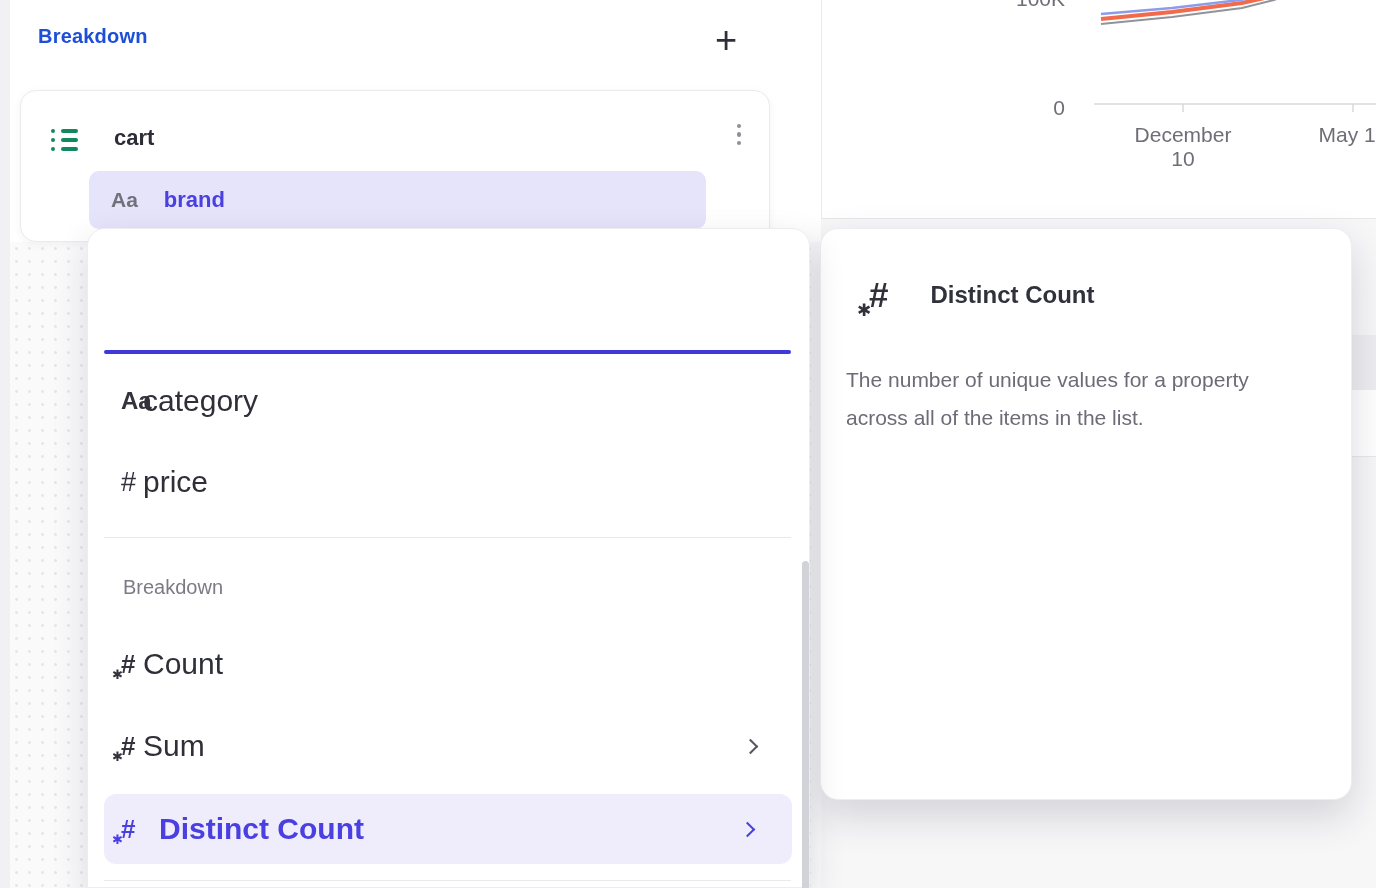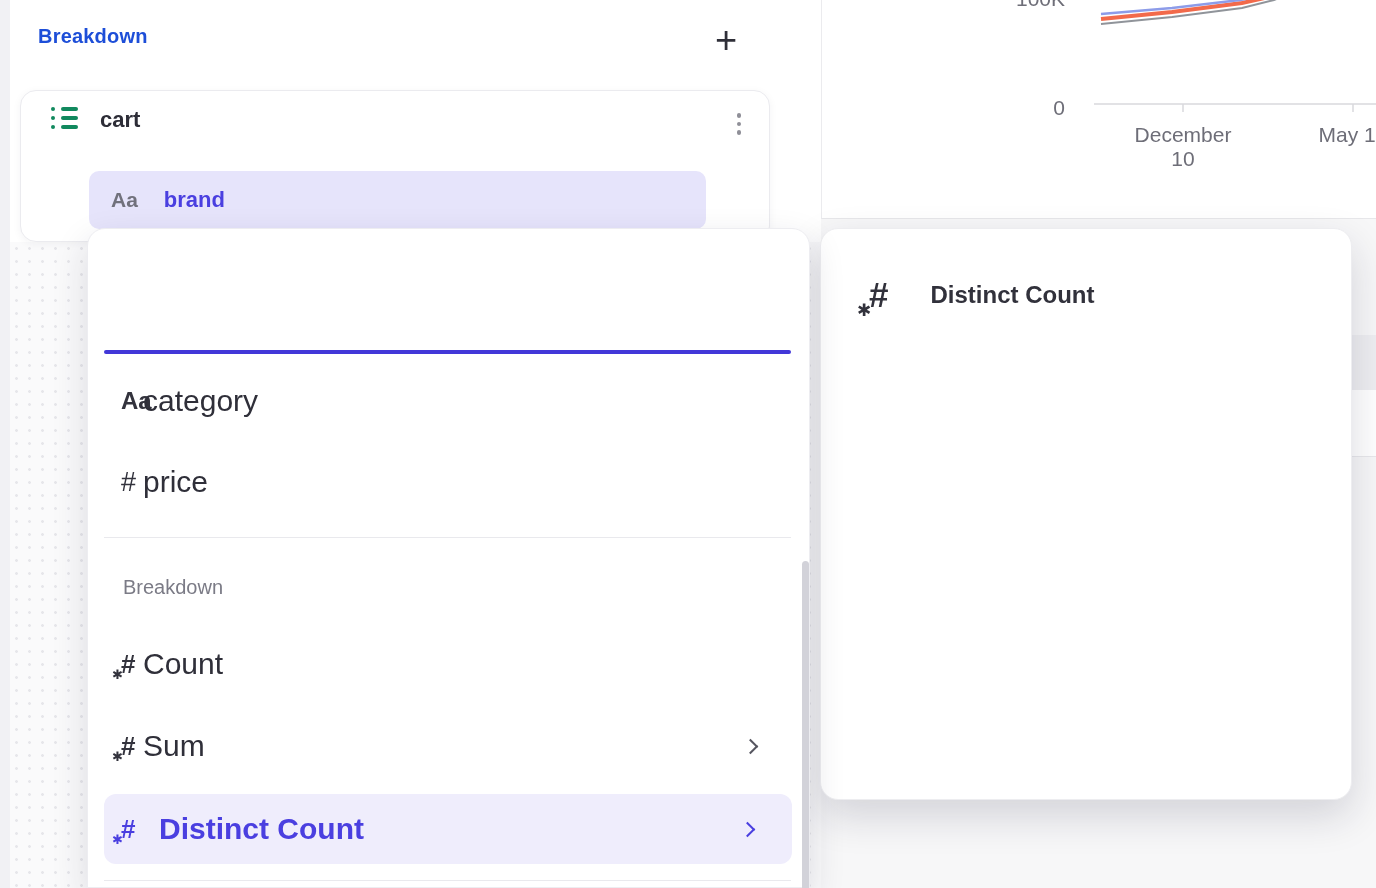--- a/index.html
+++ b/index.html
@@ -28,21 +28,21 @@
     border-radius:8px;
   }
 
   
   .cart-card {
     left:20px; top:90px; width:750px; height:152px;
     background:#fff; border:1px solid #ebebef; border-radius:16px;
     box-shadow:0 2px 8px rgba(30,30,60,.05);
     z-index:2;
   }
-  .cart-row { position:absolute; left:30px; top:16px; right:22px; height:44px; display:flex; align-items:flex-start; }
+  .cart-row { position:absolute; left:30px; top:16px; right:22px; height:44px; display:flex; align-items:flex-end;gap:14px; }
   .list-icon { display:flex; flex-direction:column; gap:5px; margin-right:22px; }
   .list-icon .li-row { display:flex; align-items:center; gap:6px; }
   .list-icon .li-dot { width:4px; height:4px; border-radius:50%; background:#11895e; }
   .list-icon .li-bar { width:17px; height:3.5px; border-radius:2px; background:#11895e; }
   .cart-label { font-size:22px; font-weight:600; color:#2d2d37; }
   .ellipsis-btn { margin-left:auto; display:flex; flex-direction:column; gap:4px; padding:6px; cursor:pointer; }
   .ellipsis-btn i { width:4.5px; height:4.5px; border-radius:50%; background:#8f8f98; }
   .brand-pill {
     position:absolute; left:68px; top:80px; width:617px; height:58px;
     background:#e6e4fb; border-radius:10px; display:flex; align-items:center;
@@ -228,13 +228,14 @@
   <div class="xlab" style="left:476px;">May 12</div>
 </div>
 
 <div class="abs popover">
   <div class="pop-header">
     <span class="pop-icon">
       <span class="star">✱</span><span class="hash">#</span>
     </span>
     <span class="pop-title">Distinct Count</span>
   </div>
+  <div class="pop-desc">The number of unique values for a property across all of the items in the list.</div>
 </div>
 
 </body></html>

